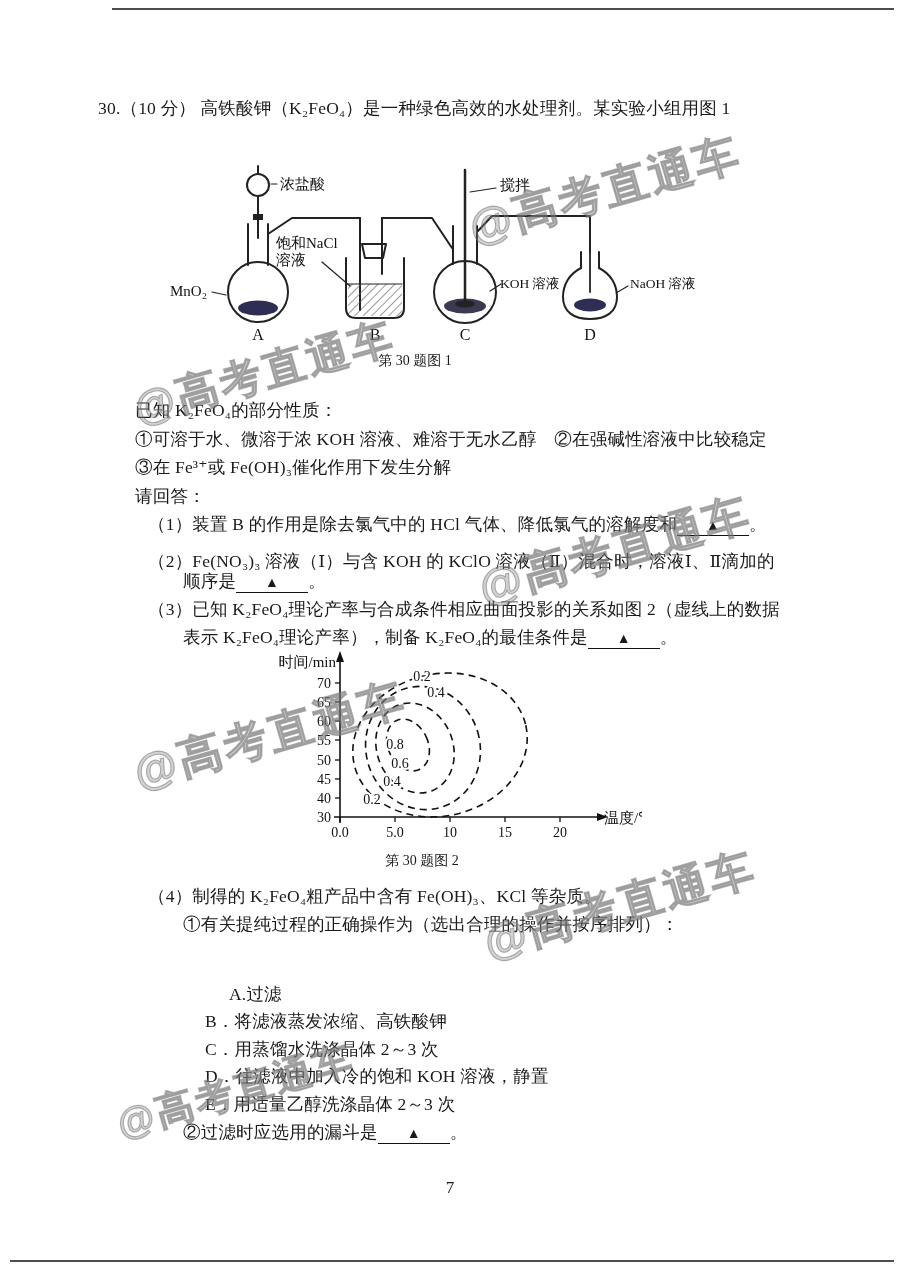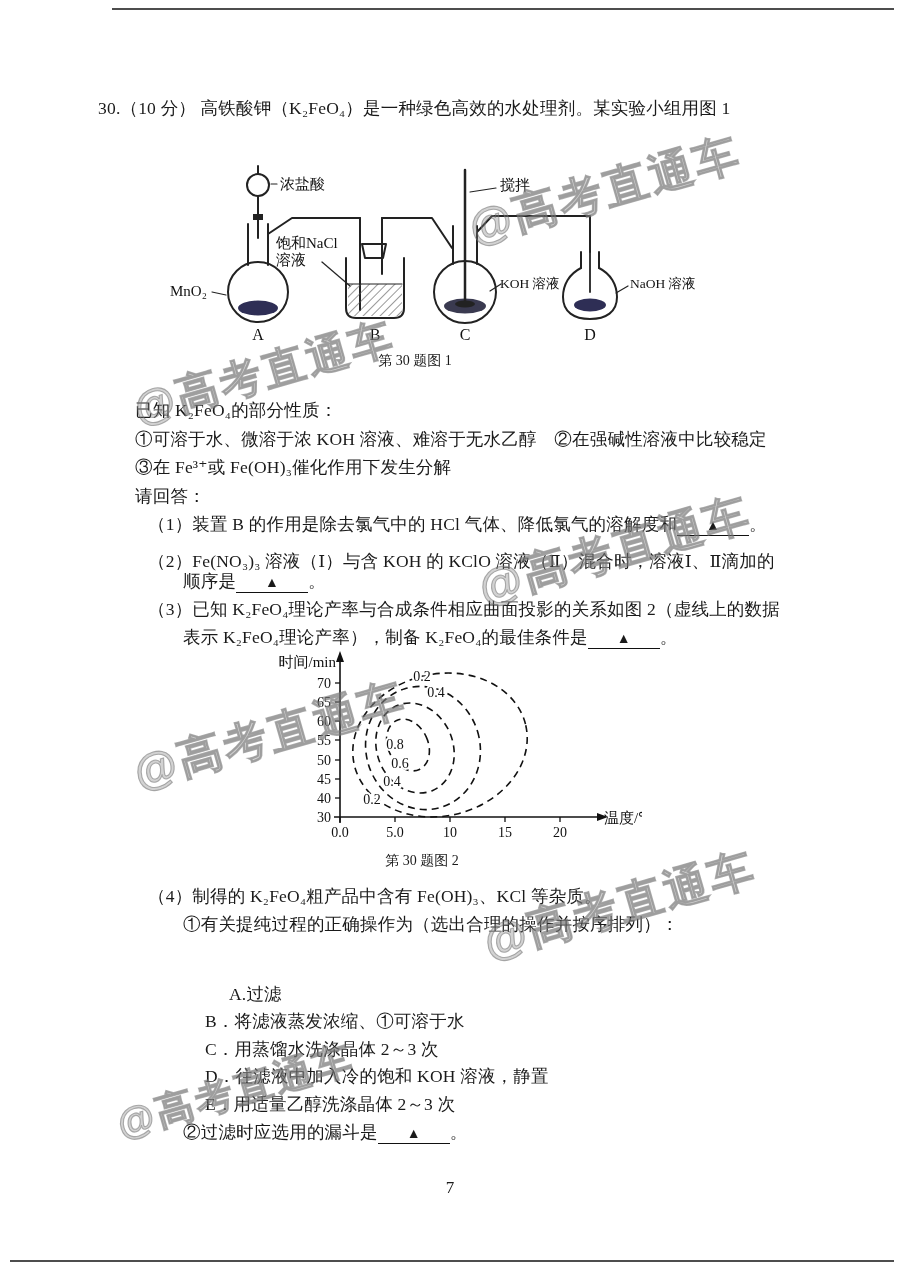--- a/index.html
+++ b/index.html
@@ -183,21 +183,21 @@
       <text x="130" y="141" class="ctr-label">0.4</text>
       <text x="110" y="159" class="ctr-label">0.2</text>
     </g>
   </svg>
   <div class="caption" style="left:322px; top:852px; width:200px;">第 30 题图 2</div>
 
   <div class="t" style="left:148px; top:884px;">（4）制得的 K₂FeO₄粗产品中含有 Fe(OH)₃、KCl 等杂质。</div>
   <div class="t" style="left:183px; top:912px;">①有关提纯过程的正确操作为（选出合理的操作并按序排列）：</div>
 
   <div class="t" style="left:205px; top:982px;margin-left:24px;">A.过滤</div>
-  <div class="t" style="left:205px; top:1009px;">B．将滤液蒸发浓缩、①可溶于水</div>
+  <div class="t" style="left:205px; top:1009px;">B．将滤液蒸发浓缩、高铁酸钾</div>
   <div class="t" style="left:205px; top:1037px;">C．用蒸馏水洗涤晶体 2～3 次</div>
   <div class="t" style="left:205px; top:1064px;">D．往滤液中加入冷的饱和 KOH 溶液，静置</div>
   <div class="t" style="left:205px; top:1092px;">E．用适量乙醇洗涤晶体 2～3 次</div>
 
   <div class="t" style="left:183px; top:1120px;">
     <span>②过滤时应选用的漏斗是</span><span class="blank">▲</span><span>。</span>
   </div>
 
   <div class="pageno" style="top:1178px;">7</div>
 </div>

